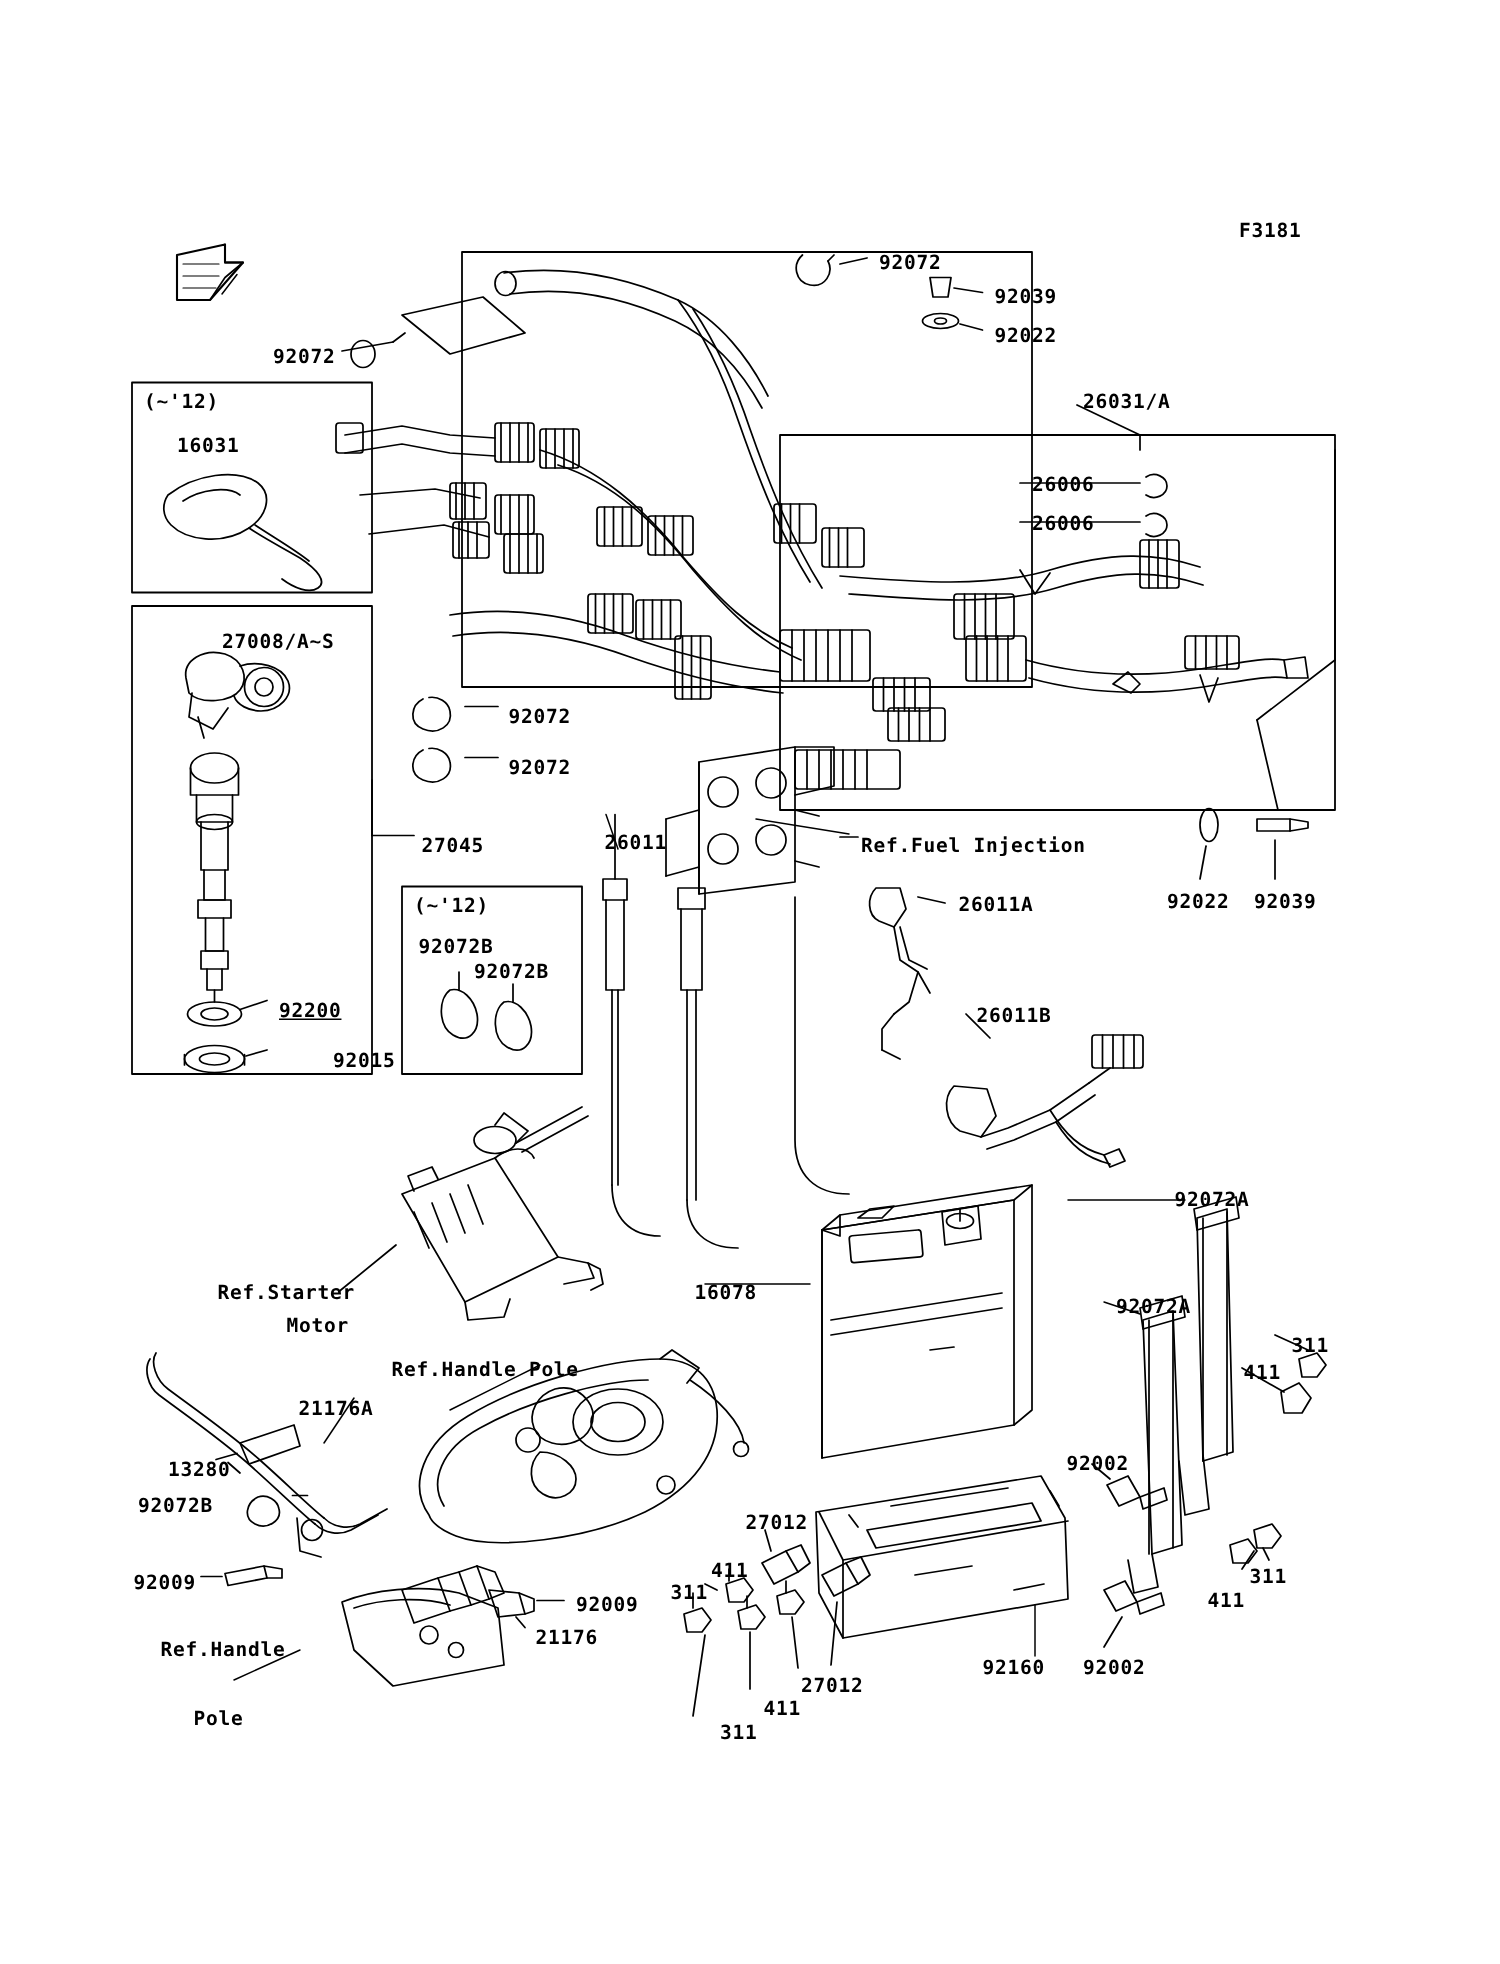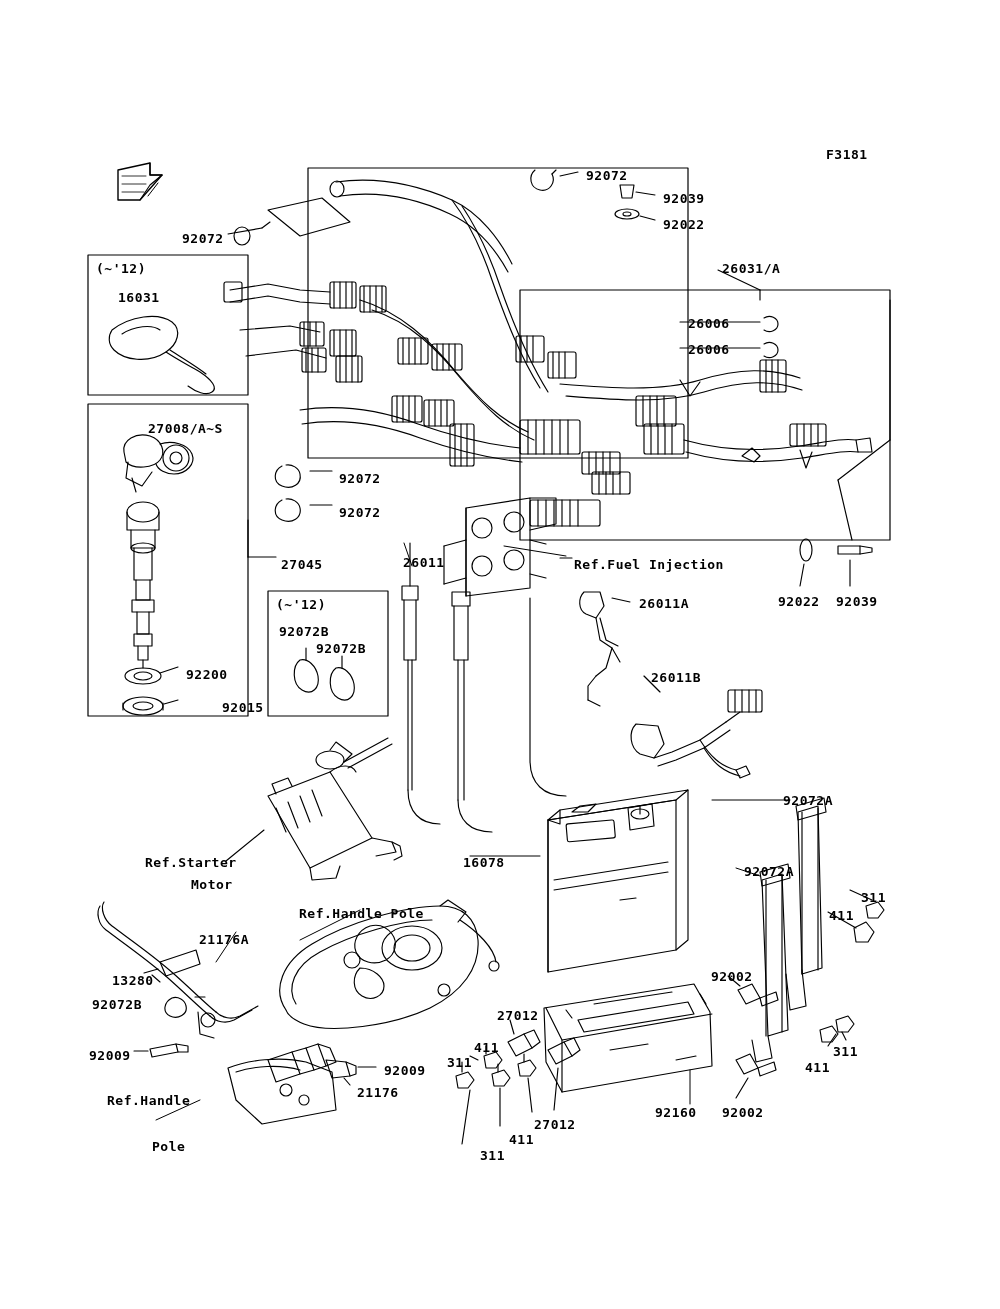--- a/index.html
+++ b/index.html
@@ -428,43 +428,43 @@
 <div class="lbl" style="left:281px;top:557px;">27045</div>
 <div class="lbl" style="left:403px;top:543px;margin-top:12px;">26011</div>
 <div class="lbl" style="left:574px;top:557px;">Ref.Fuel Injection</div>
 <div class="lbl" style="left:276px;top:597px;">(~'12)</div>
 <div class="lbl" style="left:279px;top:624px;">92072B</div>
 <div class="lbl" style="left:316px;top:641px;">92072B</div>
 <div class="lbl" style="left:639px;top:596px;">26011A</div>
 <div class="lbl" style="left:778px;top:594px;">92022</div>
 <div class="lbl" style="left:836px;top:594px;">92039</div>
 <div class="lbl" style="left:651px;top:670px;">26011B</div>
-<div class="lbl" style="left:186px;top:667px;">92200</div>
+<div class="lbl" style="left:186px;top:667px;text-decoration:underline;">92200</div>
 <div class="lbl" style="left:186px;top:700px;margin-left:36px;">92015</div>
 <div class="lbl" style="left:783px;top:793px;">92072A</div>
 <div class="lbl" style="left:744px;top:864px;">92072A</div>
 <div class="lbl" style="left:861px;top:890px;">311</div>
 <div class="lbl" style="left:829px;top:908px;">411</div>
 <div class="lbl" style="left:463px;top:855px;">16078</div>
 <div class="lbl" style="left:145px;top:855px;">Ref.Starter</div>
 <div class="lbl" style="left:191px;top:877px;">Motor</div>
-<div class="lbl" style="left:261px;top:906px;margin-left:38px;">Ref.Handle Pole</div>
+<div class="lbl" style="left:261px;top:906px;">Ref.Handle Pole</div>
 <div class="lbl" style="left:199px;top:932px;">21176A</div>
 <div class="lbl" style="left:112px;top:973px;">13280</div>
 <div class="lbl" style="left:92px;top:997px;">92072B</div>
 <div class="lbl" style="left:89px;top:1048px;">92009</div>
 <div class="lbl" style="left:711px;top:969px;">92002</div>
 <div class="lbl" style="left:497px;top:1008px;">27012</div>
 <div class="lbl" style="left:474px;top:1040px;">411</div>
 <div class="lbl" style="left:447px;top:1055px;">311</div>
 <div class="lbl" style="left:384px;top:1063px;">92009</div>
 <div class="lbl" style="left:357px;top:1085px;">21176</div>
 <div class="lbl" style="left:833px;top:1044px;">311</div>
 <div class="lbl" style="left:805px;top:1060px;">411</div>
 <div class="lbl" style="left:534px;top:1117px;">27012</div>
 <div class="lbl" style="left:509px;top:1132px;">411</div>
 <div class="lbl" style="left:480px;top:1148px;">311</div>
 <div class="lbl" style="left:655px;top:1105px;">92160</div>
 <div class="lbl" style="left:722px;top:1105px;">92002</div>
 <div class="lbl" style="left:107px;top:1093px;">Ref.Handle</div>
-<div class="lbl" style="left:152px;top:1139px;">Pole</div>
+<div class="lbl" style="left:129px;top:1139px;">Pole</div>
 
 </div>
 
 </body></html>

